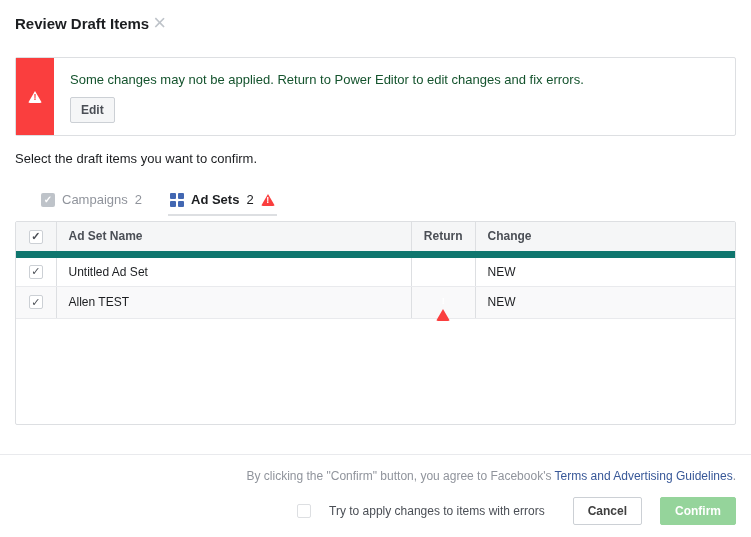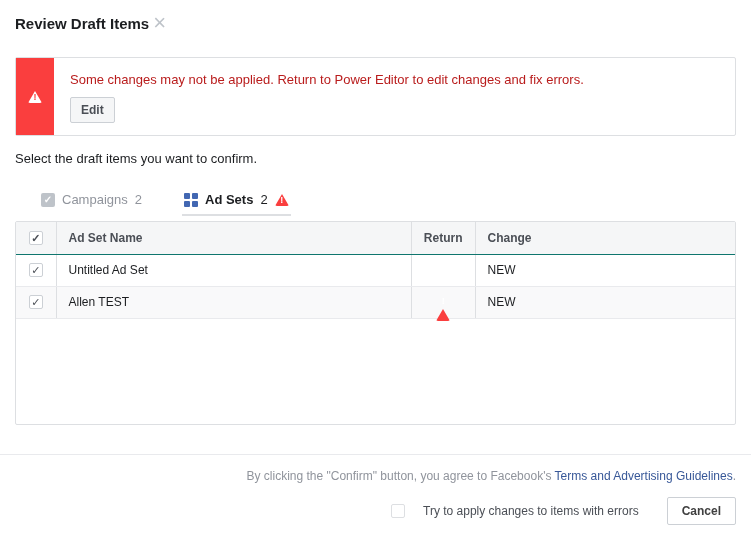--- a/index.html
+++ b/index.html
@@ -42,21 +42,21 @@
       background: #fa3e3e;
       display: flex;
       align-items: center;
       justify-content: center;
     }
     .alert-body {
       padding: 14px 16px 12px 16px;
       flex: 1;
     }
     .alert-msg {
-      color: #b91c1c;
+      color: #14532d;
       font-size: 13px;
       margin-bottom: 10px;
     }
     .edit-btn {
       display: inline-block;
       border: 1px solid #ccd0d5;
       background: #f5f6f7;
       color: #4b4f56;
       font-size: 12px;
       font-weight: bold;
@@ -67,21 +67,21 @@
     }
     .instruction {
       padding: 0 15px 12px 15px;
       color: #1c1e21;
       font-size: 13px;
     }
     .tabs {
       display: flex;
       align-items: center;
       padding: 10px 15px 0 35px;
-      gap: 30px;
+      gap: 16px;
       font-size: 13px;
     }
     .tab {
       display: flex;
       align-items: center;
       gap: 7px;
       color: #90949c;
       padding: 4px 6px 8px 6px;
       cursor: pointer;
       position: relative;
@@ -152,21 +152,21 @@
       font-size: 12px;
       padding: 0 12px;
       height: 32px;
       vertical-align: middle;
     }
     th:last-child, td:last-child { border-right: none; margin-left: 26px; }
     th {
       background: #f5f6f7;
       color: #4b4f56;
       font-weight: bold;
-      border-bottom: 1px solid #0f766e;
+      border-bottom: 7px solid #0f766e;
     }
     tbody tr:nth-child(even) { background: #f9f9fa; }
     .col-check { width: 40px; text-align: center; }
     .col-errors { width: 60px; text-align: center; }
     .col-change { width: 260px; }
     .chk {
       width: 14px; height: 14px;
       border: 1px solid #ccd0d5;
       border-radius: 2px;
       display: inline-flex;
@@ -288,14 +288,15 @@
 </div>
 
 <div class="footer">
   <div class="legal">
     <span>By clicking the "Confirm" button, you agree to Facebook's </span><a href="#">Terms and Advertising Guidelines</a><span>.</span>
   </div>
   <div class="actions">
     <span class="try-chk"></span>
     <span class="try-label">Try to apply changes to items with errors</span>
     <div class="btn">Cancel</div>
+    <div class="btn primary">Confirm</div>
   </div>
 </div>
 
 </body></html>

